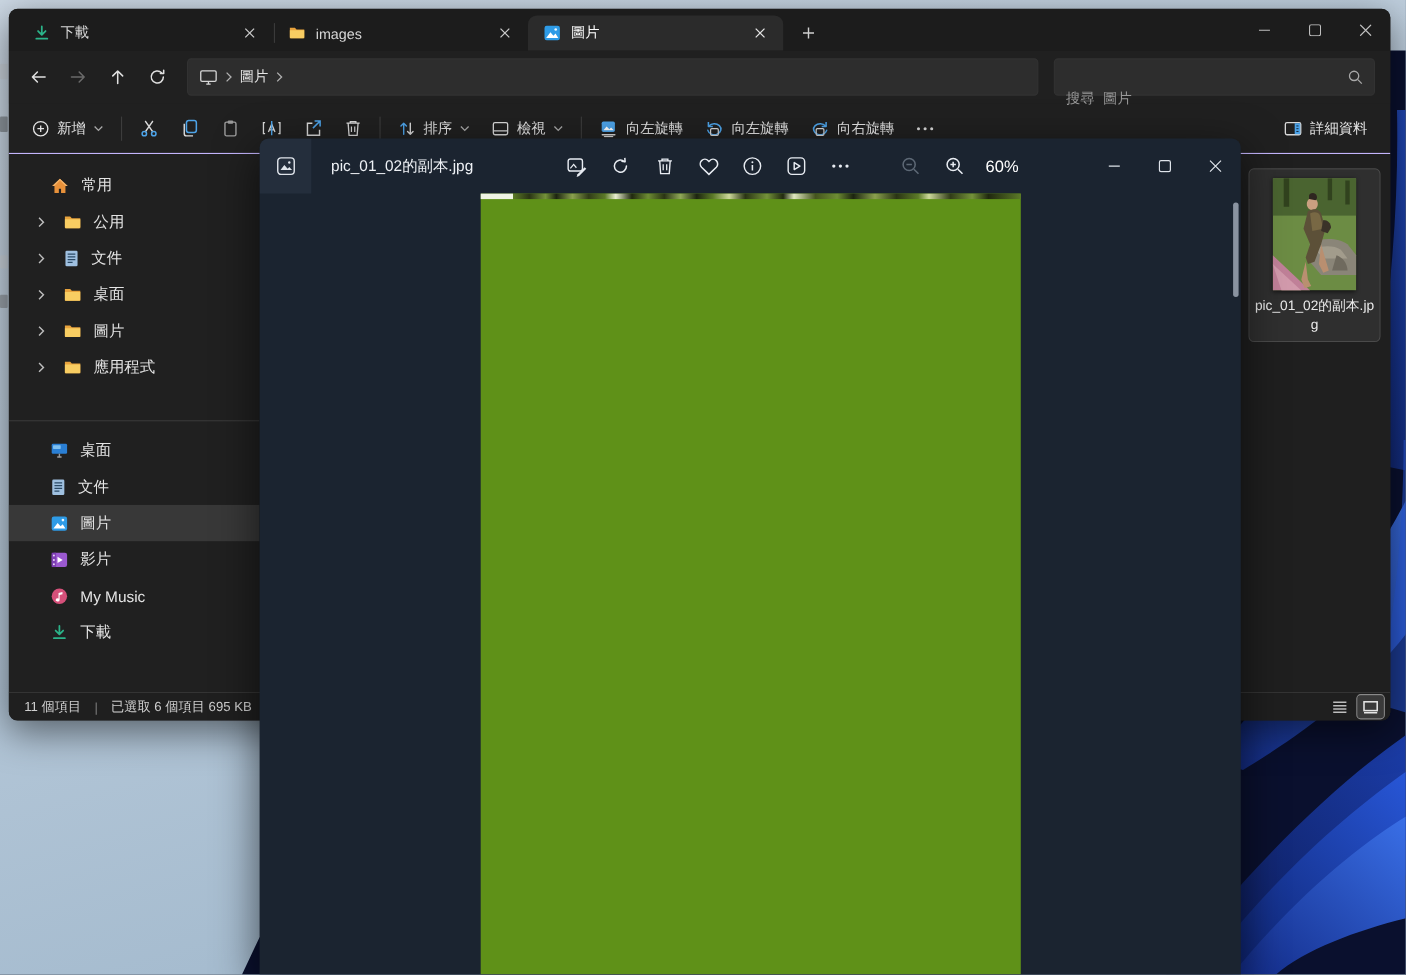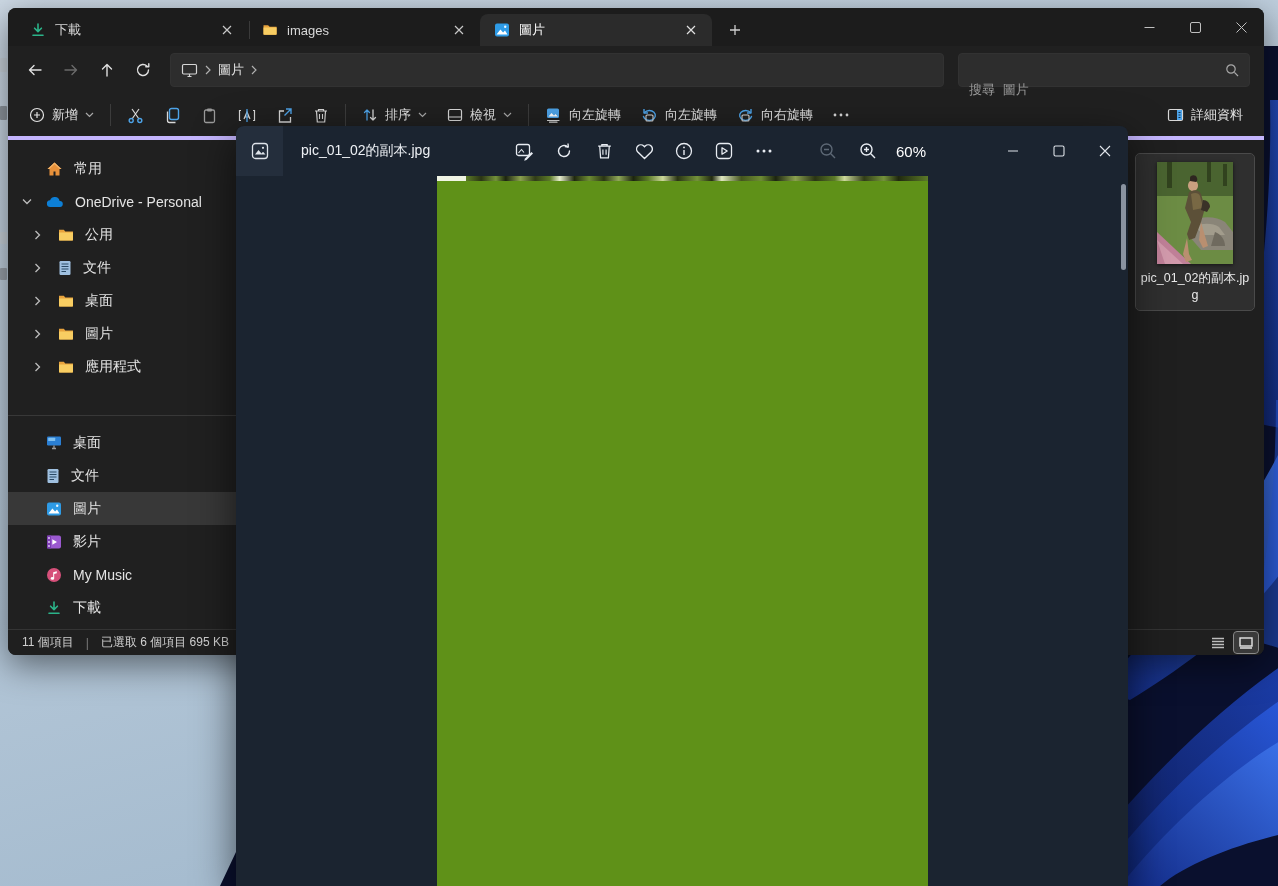--- a/index.html
+++ b/index.html
@@ -31,21 +31,21 @@
   .navbtn { width:34px; height:32px; display:flex; align-items:center; justify-content:center; border-radius:4px; color:#e0e0e0; flex:none; }
   .navbtn.disabled { color:#6a6a6a; }
   .crumbbar { flex:1; height:34px; margin-left:8px; background:#2d2d2d; border:1px solid #323232; border-radius:4px;
     display:flex; align-items:center; padding:0 10px; gap:6px; font-size:13px; color:#e6e6e6; }
   .searchbox { width:292px; height:34px; margin-left:12px; background:#2d2d2d; border:1px solid #323232; border-radius:4px;
     display:flex; align-items:center; padding:0 10px; flex:none; }
   .searchbox input { flex:1; background:transparent; border:none; outline:none; color:#e6e6e6; font-size:13px;
     font-family:Liberation Mono, monospace;margin-top:40px; }
   .searchbox input::placeholder { color:#9a9a9a; }
 
-  .toolbar { height:46px; display:flex; align-items:center; padding:0 12px; gap:2px; flex:none; border-bottom:4px solid #c4b5fd; }
+  .toolbar { height:46px; display:flex; align-items:center; padding:0 12px; gap:2px; flex:none; border-bottom:1px solid #c4b5fd; }
   .tbtn { height:34px; display:flex; align-items:center; gap:7px; padding:0 9px; border-radius:4px; font-size:13px; color:#e2e2e2; flex:none; }
   .tsep { width:1px; height:22px; background:#3c3c3c; margin:0 5px; flex:none; }
   .chev { color:#a8a8a8; }
   .tb-spacer { flex:1; }
 
   .ebody { flex:1; display:flex; min-height:0; }
   .sidebar { width:228px; flex:none; padding-top:12px; font-size:14px; color:#e4e4e4; }
   .srow { height:33px; display:flex; align-items:center; gap:11px; padding-left:38px; position:relative; }
   .srow .exp { position:absolute; left:14px; width:12px; display:flex; color:#bdbdbd; }
   .srow.child { padding-left:50px; }
@@ -359,31 +359,20 @@
 
   <div class="ebody">
     <div class="sidebar">
       <div class="srow">
         <svg class="ic" width="17" height="16" viewBox="0 0 17 16">
           <path d="M8.5 1.5 15.5 8h-2v6.5h-4v-4h-2v4h-4V8h-2z" fill="#e8913a"></path>
           <path d="M8.5 1.5 15.5 8h-2L8.5 3.2 3.5 8h-2z" fill="#f2b268"></path>
           </svg>
         <span>常用</span>
       </div>
-      <div class="srow">
-        <span class="exp">
-          <svg width="10" height="7" viewBox="0 0 10 7">
-              <path d="M1 1.5 5 5.5 9 1.5" stroke="#bdbdbd" stroke-width="1.3" fill="none"></path>
-            </svg>
-        </span>
-        <svg class="ic" width="18" height="12" viewBox="0 0 18 12">
-          <path d="M4.5 11a3.4 3.4 0 0 1-.4-6.8A5 5 0 0 1 13.6 5 3 3 0 0 1 14 11Z" fill="#0d7fd6"></path>
-          </svg>
-        <span>OneDrive - Personal</span>
-      </div>
 
       <div class="srow child">
         <span class="exp">
           <svg width="7" height="10" viewBox="0 0 7 10">
               <path d="M1.5 1 5.5 5 1.5 9" stroke="#bdbdbd" stroke-width="1.3" fill="none"></path>
             </svg>
         </span>
         <svg class="ic" width="16" height="14" viewBox="0 0 16 14">
           <path d="M1 1.8h4.8l1.5 1.6H15v9H1z" fill="#e8a33d"></path>
           <path d="M1 4.4h14v7a1 1 0 0 1-1 1H2a1 1 0 0 1-1-1z" fill="#f8cd62"></path>

